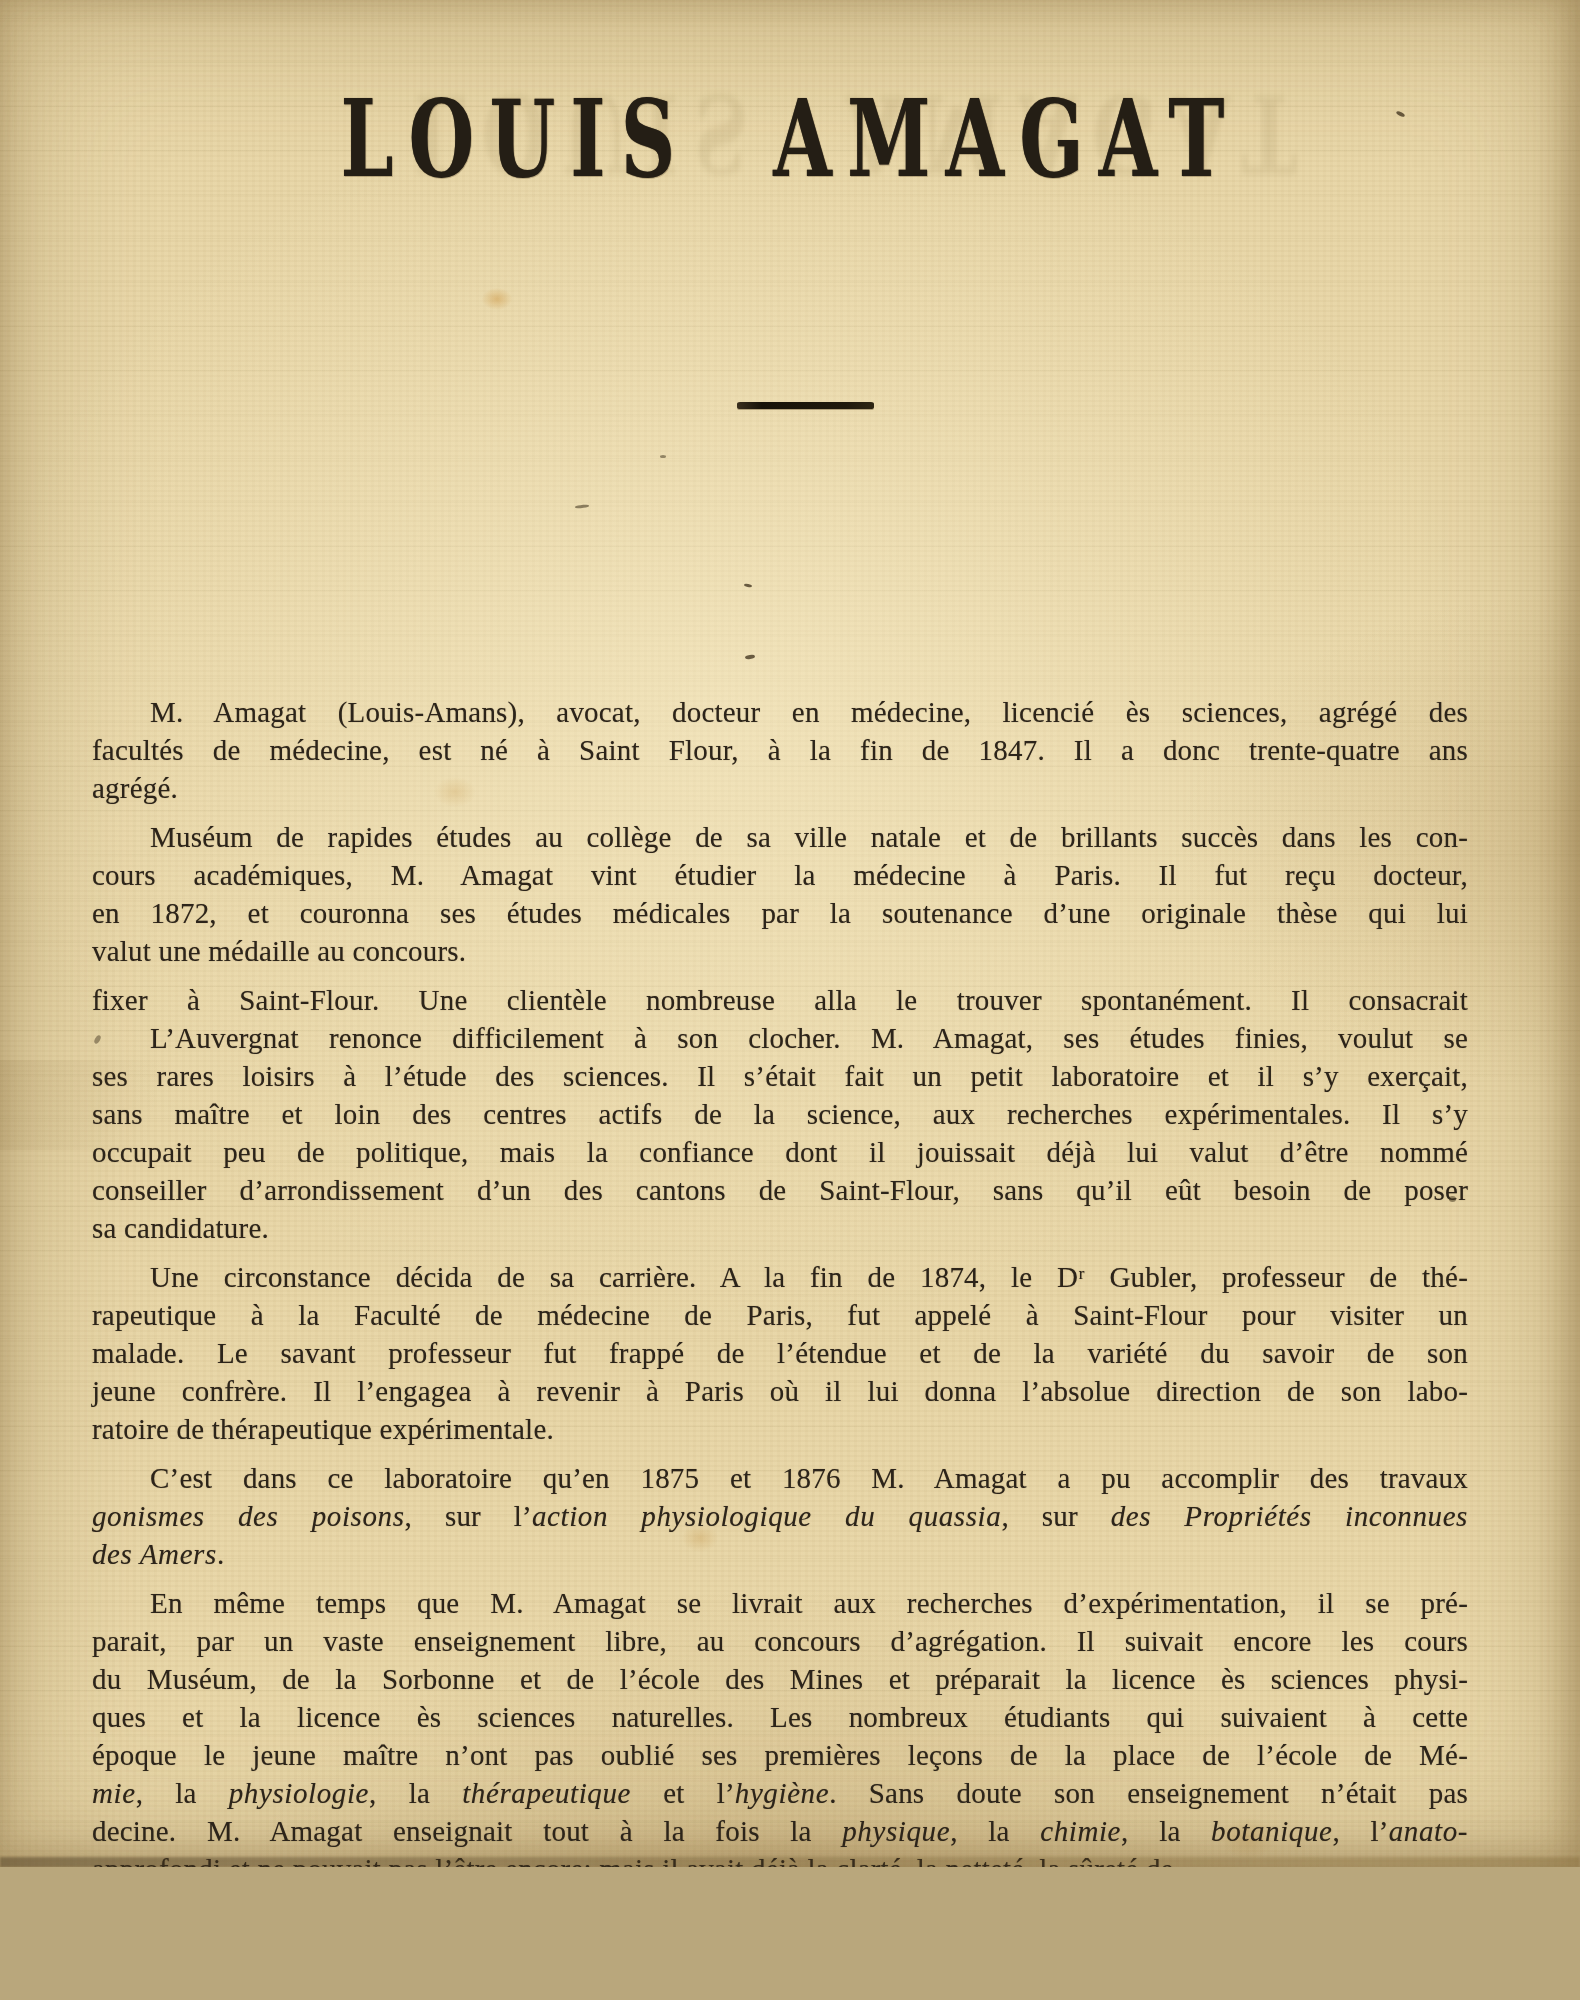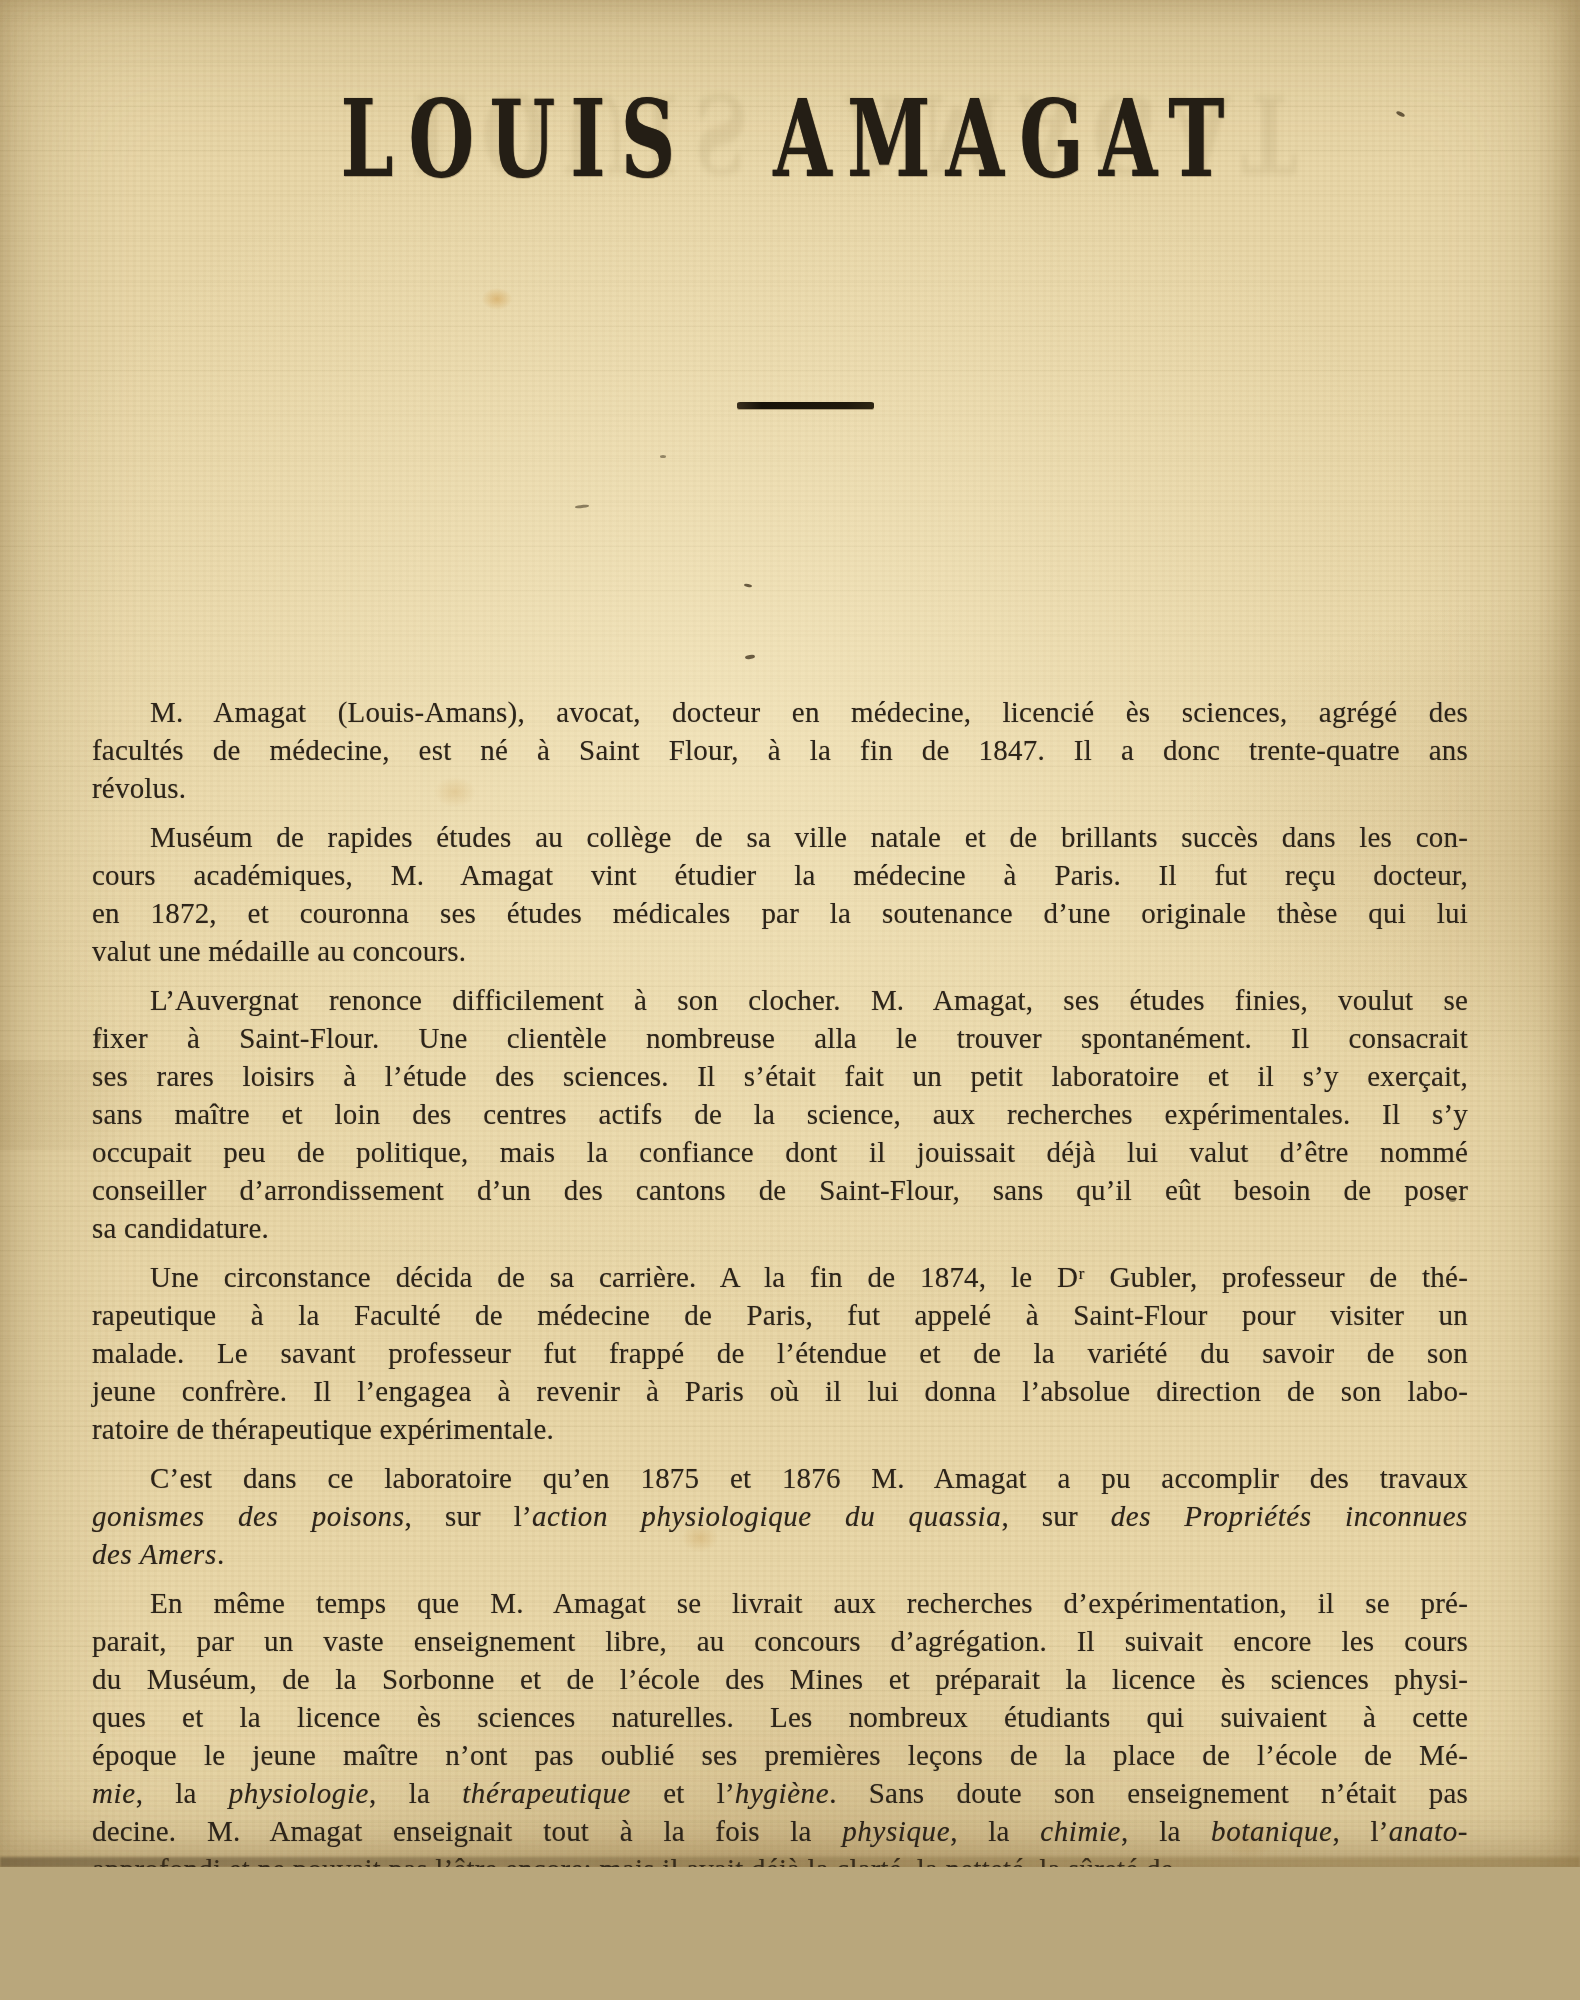--- a/index.html
+++ b/index.html
@@ -108,31 +108,31 @@
 
 <div class="page">
   <div class="title-ghost">LOUIS  AMAGAT</div>
   <h1 class="title" style="margin:0;">LOUIS  AMAGAT</h1>
   <div class="divider"></div>
 
   <div class="body-text">
       <div class="para">
         <div class="line first">M. Amagat (Louis-Amans), avocat, docteur en médecine, licencié ès sciences, agrégé des</div>
         <div class="line">facultés de médecine, est né à Saint Flour, à la fin de 1847. Il a donc trente-quatre ans</div>
-        <div class="line last">révolus.</div>
+        <div class="line last">agrégé.</div>
       </div>
       <div class="para">
         <div class="line first">Muséum de rapides études au collège de sa ville natale et de brillants succès dans les con-</div>
         <div class="line">cours académiques, M. Amagat vint étudier la médecine à Paris. Il fut reçu docteur,</div>
         <div class="line">en 1872, et couronna ses études médicales par la soutenance d’une originale thèse qui lui</div>
         <div class="line last">valut une médaille au concours.</div>
       </div>
       <div class="para">
+        <div class="line">fixer à Saint-Flour. Une clientèle nombreuse alla le trouver spontanément. Il consacrait</div>
         <div class="line first">L’Auvergnat renonce difficilement à son clocher. M. Amagat, ses études finies, voulut se</div>
-        <div class="line">fixer à Saint-Flour. Une clientèle nombreuse alla le trouver spontanément. Il consacrait</div>
         <div class="line">ses rares loisirs à l’étude des sciences. Il s’était fait un petit laboratoire et il s’y exerçait,</div>
         <div class="line">sans maître et loin des centres actifs de la science, aux recherches expérimentales. Il s’y</div>
         <div class="line">occupait peu de politique, mais la confiance dont il jouissait déjà lui valut d’être nommé</div>
         <div class="line">conseiller d’arrondissement d’un des cantons de Saint-Flour, sans qu’il eût besoin de poser</div>
         <div class="line last">sa candidature.</div>
       </div>
       <div class="para">
         <div class="line first">Une circonstance décida de sa carrière. A la fin de 1874, le Dʳ Gubler, professeur de thé-</div>
         <div class="line">rapeutique à la Faculté de médecine de Paris, fut appelé à Saint-Flour pour visiter un</div>
         <div class="line">malade. Le savant professeur fut frappé de l’étendue et de la variété du savoir de son</div>

